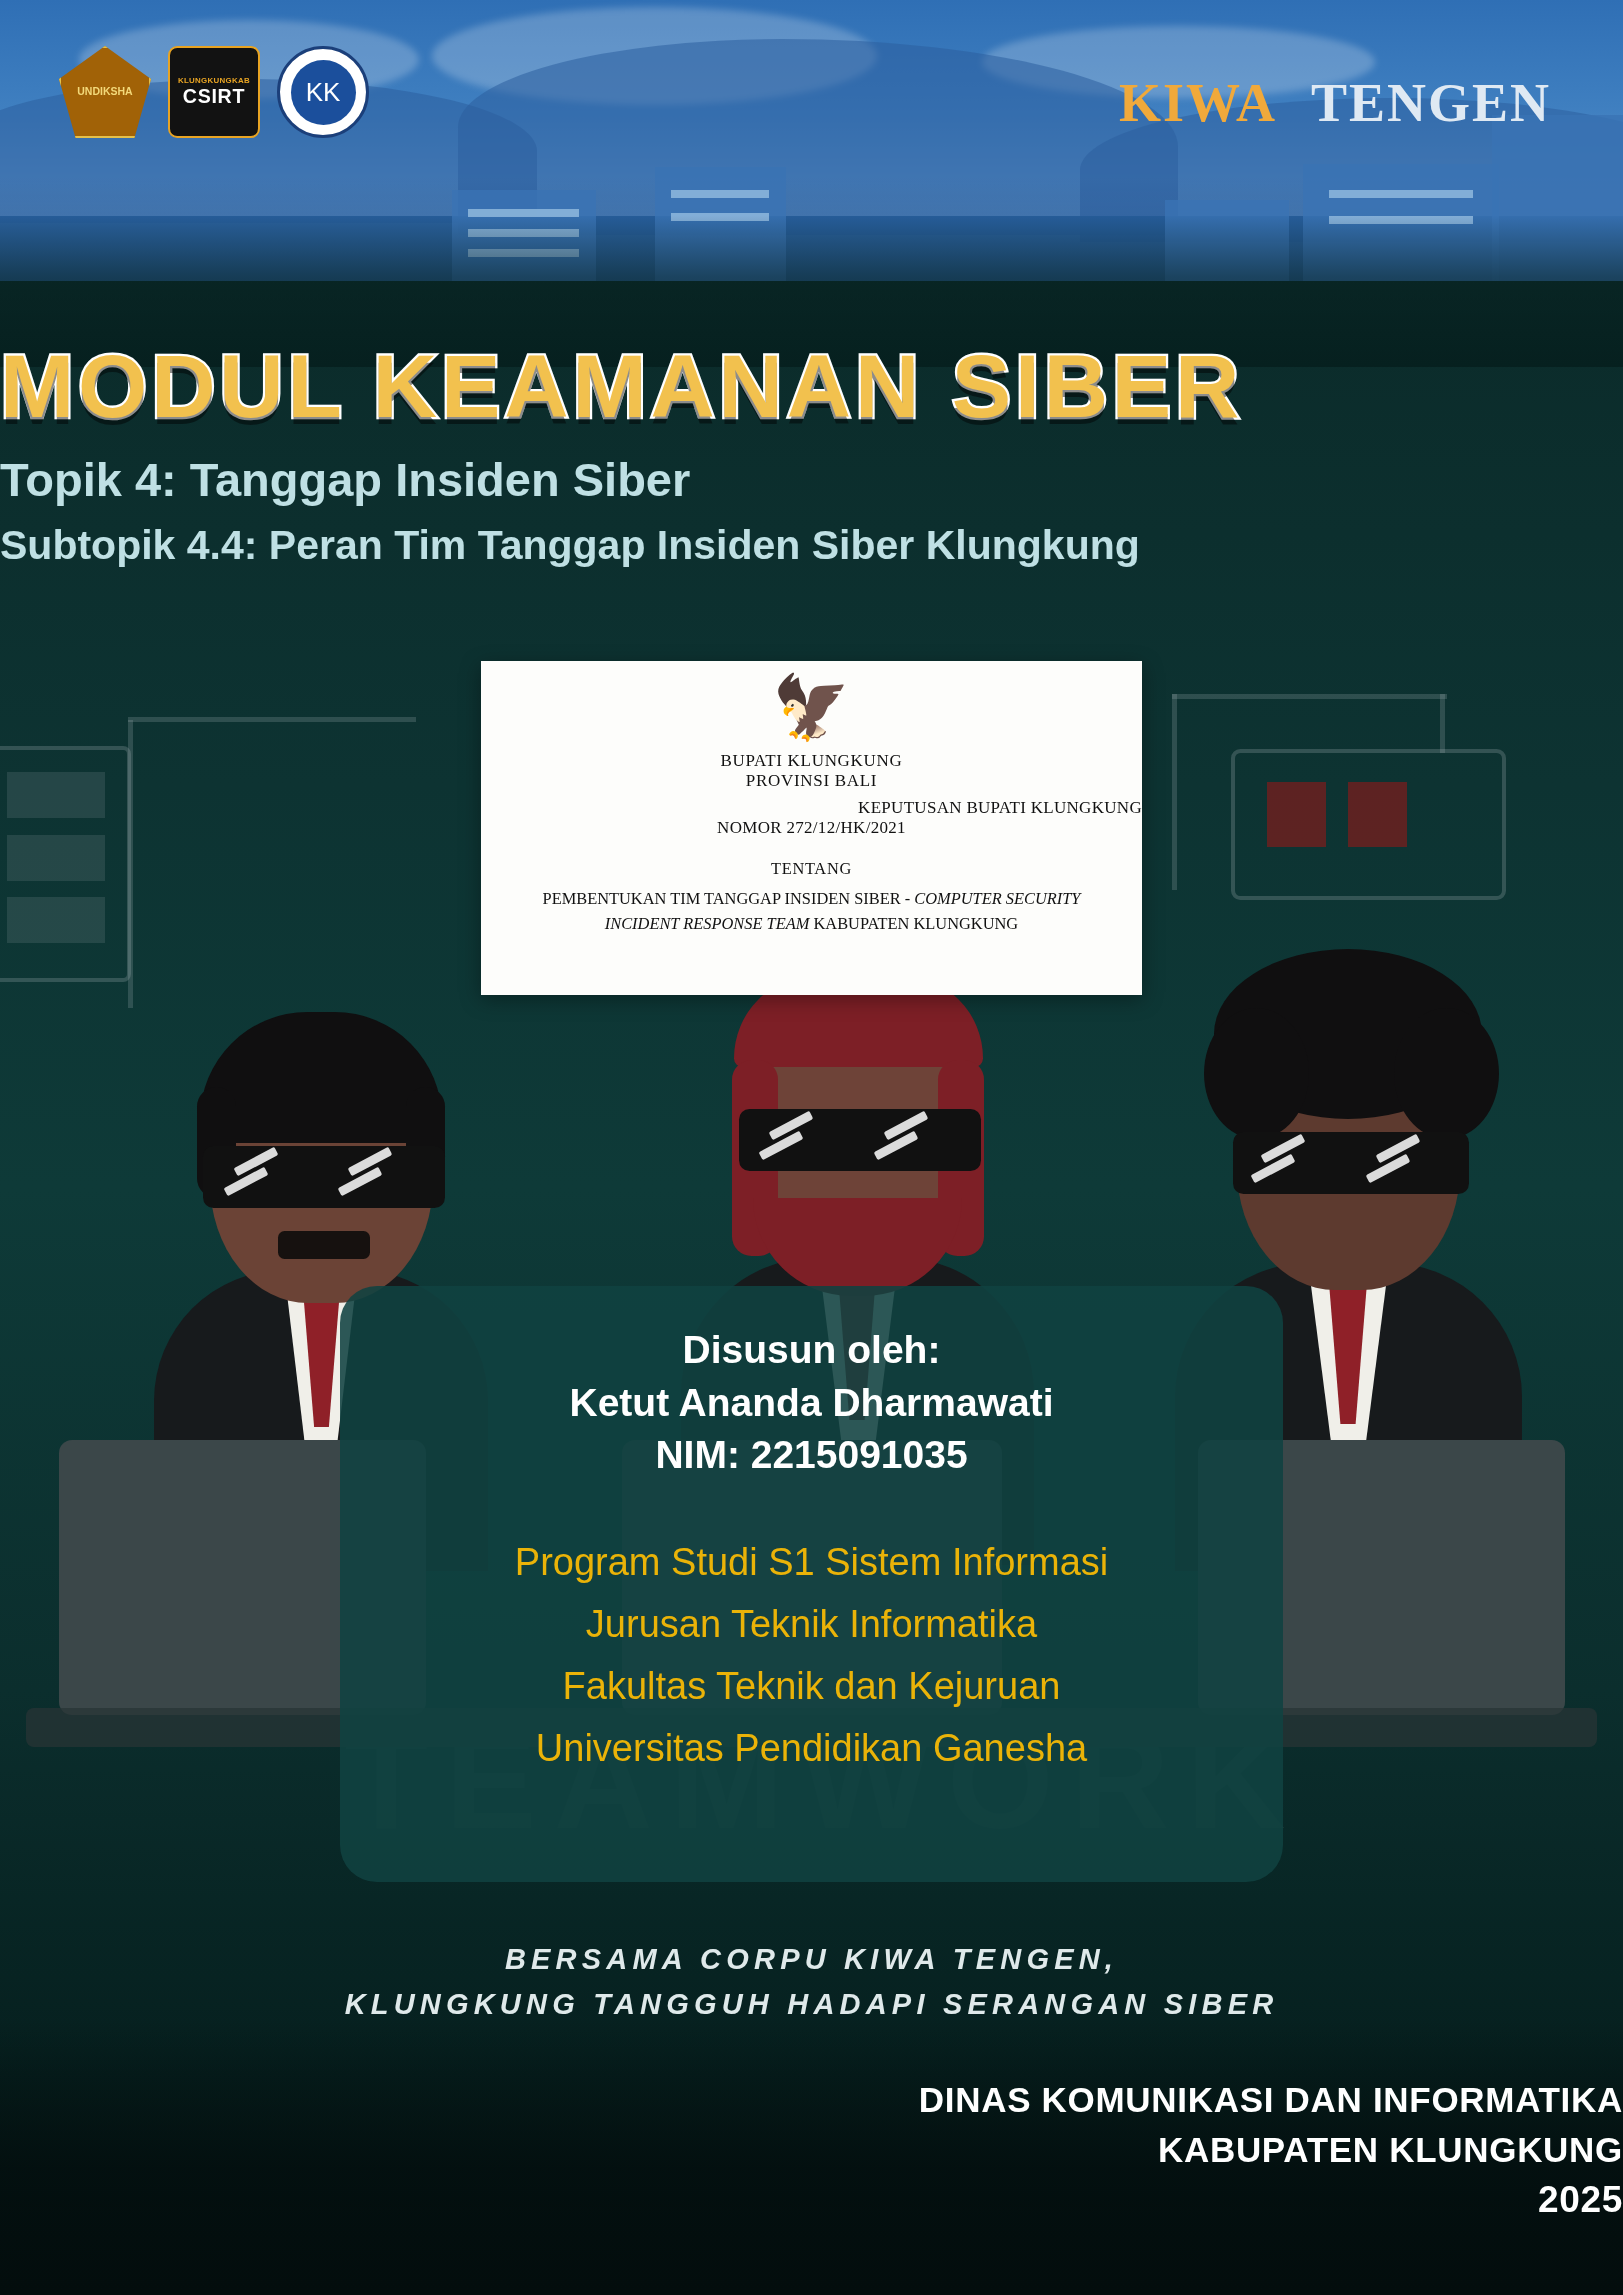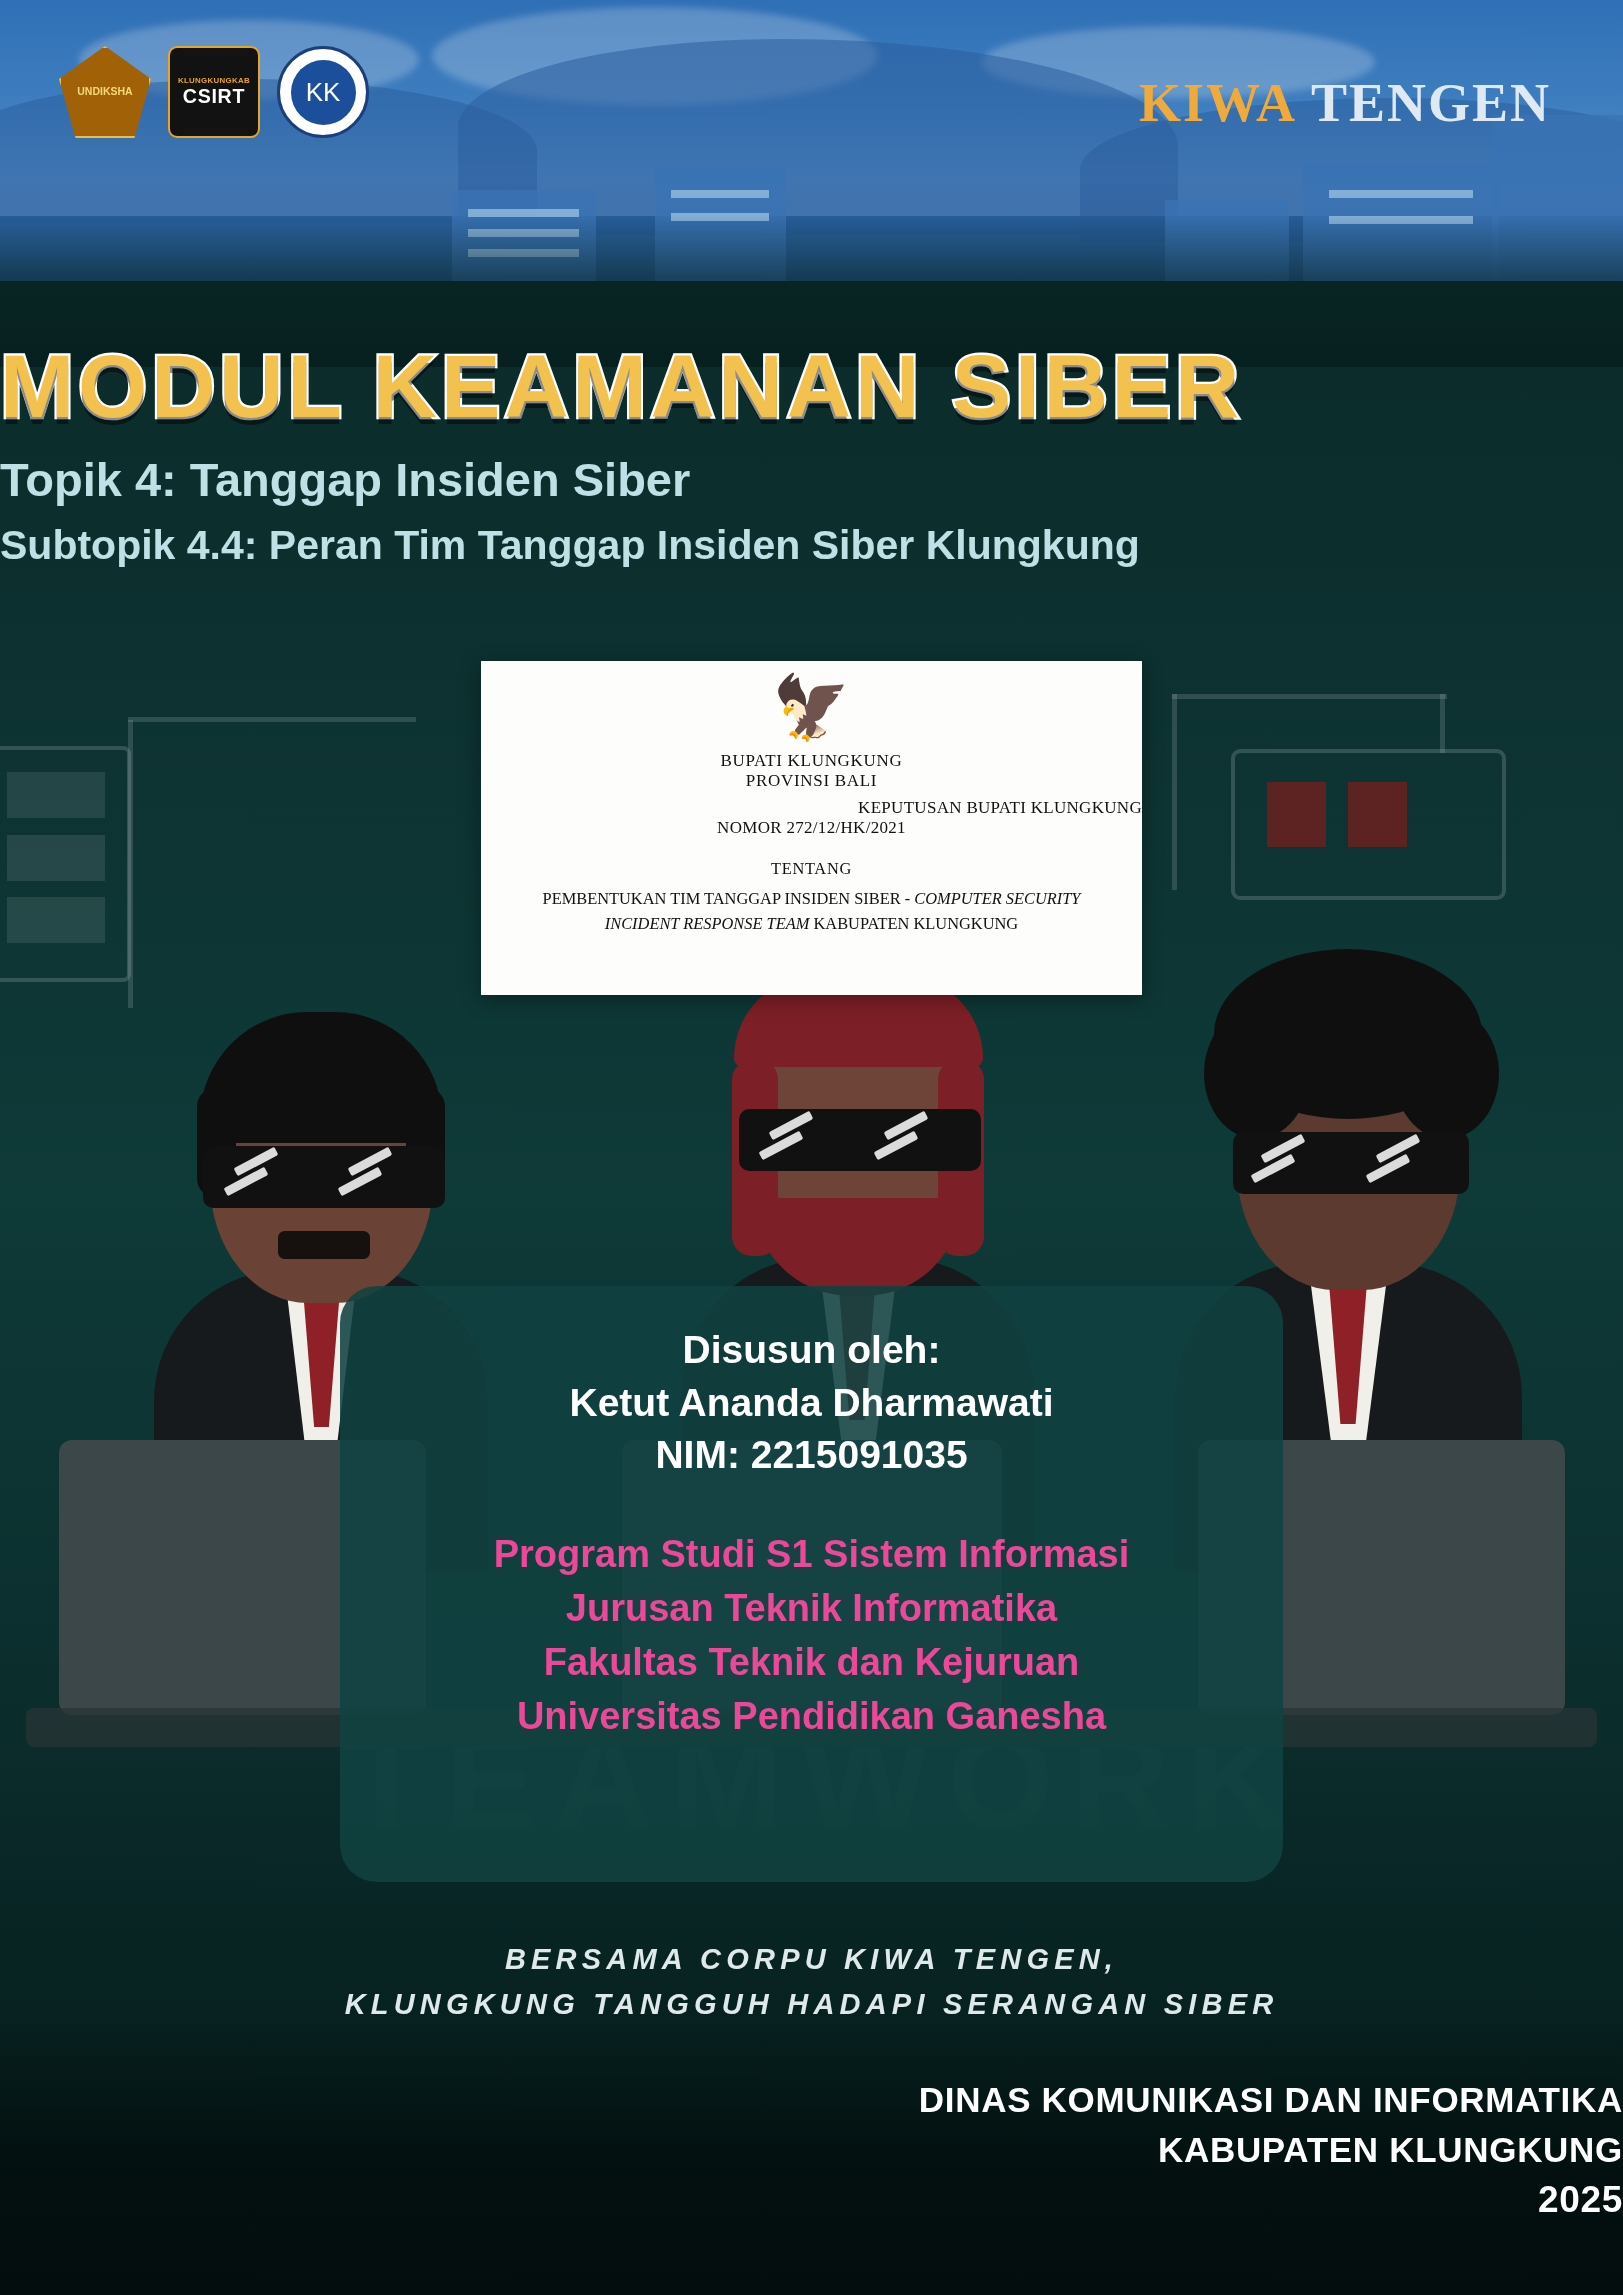--- a/index.html
+++ b/index.html
@@ -116,21 +116,21 @@
     background: #1b4f9c;
     display: flex; align-items: center; justify-content: center;
     color: #fff; font-size: 26px;
   }
 
   
   .brand {
     position: absolute;
     right: 72px; top: 72px;
     z-index: 8;
-    display: flex; align-items: baseline; gap: 14px;
+    display: flex; align-items: baseline; gap: 34px;
   }
   .brand .kiwa {
     font-family: "Liberation Serif", serif;
     font-size: 54px;
     font-weight: bold;
     letter-spacing: 2px;
     color: #f0a93b;
   }
   .brand .tengen {
     font-family: "Liberation Serif", serif;
@@ -282,23 +282,24 @@
   }
   .author-card .ln {
     font-size: 39px;
     font-weight: bold;
     line-height: 1.35;
     color: #ffffff;
   }
   .author-card .gap { height: 46px; }
   .author-card .prog {
     font-size: 38px;
-    font-weight: bold;
+    font-weight: normal;
     line-height: 1.42;
-    color: #ec4899;
+    color: #eab308;
+    margin-top: 8px;
   }
 
   
   .tagline {
     position: absolute;
     left: 0; top: 1937px;
     width: 1623px;
     text-align: center;
     z-index: 13;
     color: #dfe9ea;

